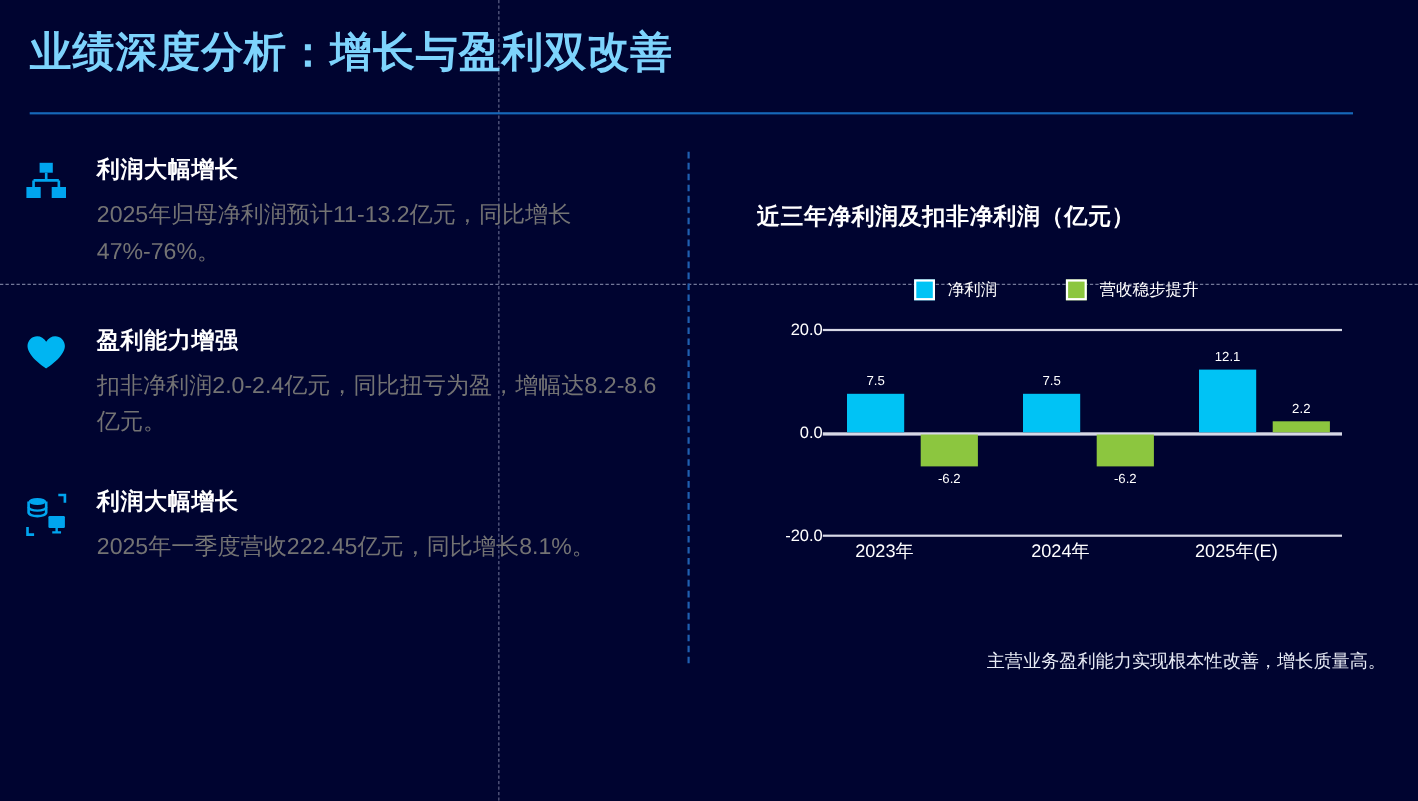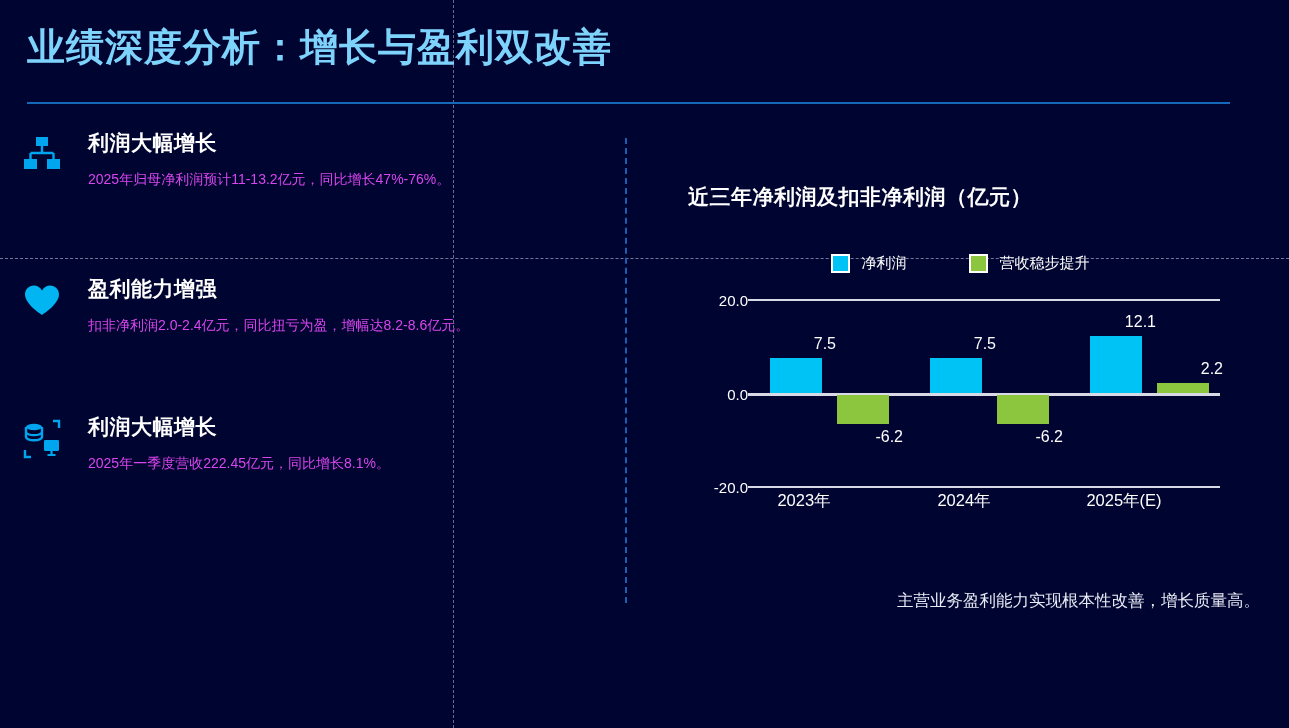--- a/index.html
+++ b/index.html
@@ -61,21 +61,21 @@
     font-weight: bold;
     letter-spacing: 1px;
     color: #7dd3fc;
     white-space: nowrap;
   }
 
   
   .left-panel {
     position: absolute;
     left: 20px;
-    top: 129px;
+    top: 140px;
     width: 590px;
   }
   .feature-item {
     position: relative;
     min-height: 96px;
     margin-bottom: 50px;
     padding-left: 68px;
   }
   .feature-item:nth-child(2) { margin-bottom: 42px; }
   .feature-icon {
@@ -87,23 +87,23 @@
     display: block;
   }
   .feature-heading {
     font-size: 21px;
     font-weight: bold;
     color: #ffffff;
     margin: 0 0 12px 0;
     letter-spacing: .5px;
   }
   .feature-desc {
-    font-size: 14px;
+    font-size: 21px;
     line-height: 1.55;
-    color: #d946ef;
+    color: #737373;
     margin: 0;
     max-width: 522px;
   }
 
   
   .right-panel {
     position: absolute;
     left: 660px;
     top: 138px;
     width: 600px;
@@ -181,22 +181,22 @@
     position: absolute;
     width: 52px;
   }
   .bar-net    { background: #00c3f5; }
   .bar-deduct { background: #8cc63f; }
   .bar-value {
     position: absolute;
     width: 80px;
     left: 50%;
     transform: translateX(-50%);
-    text-align: right;
-    font-size: 16px;
+    text-align: center;
+    font-size: 12px;
     color: #ffffff;
     white-space: nowrap;
   }
   .bar-value.above { bottom: 100%; margin-bottom: 5px; }
   .bar-value.below { top: 100%; margin-top: 4px; }
 
   .cat-label {
     position: absolute;
     top: 200px;
     width: 140px;

